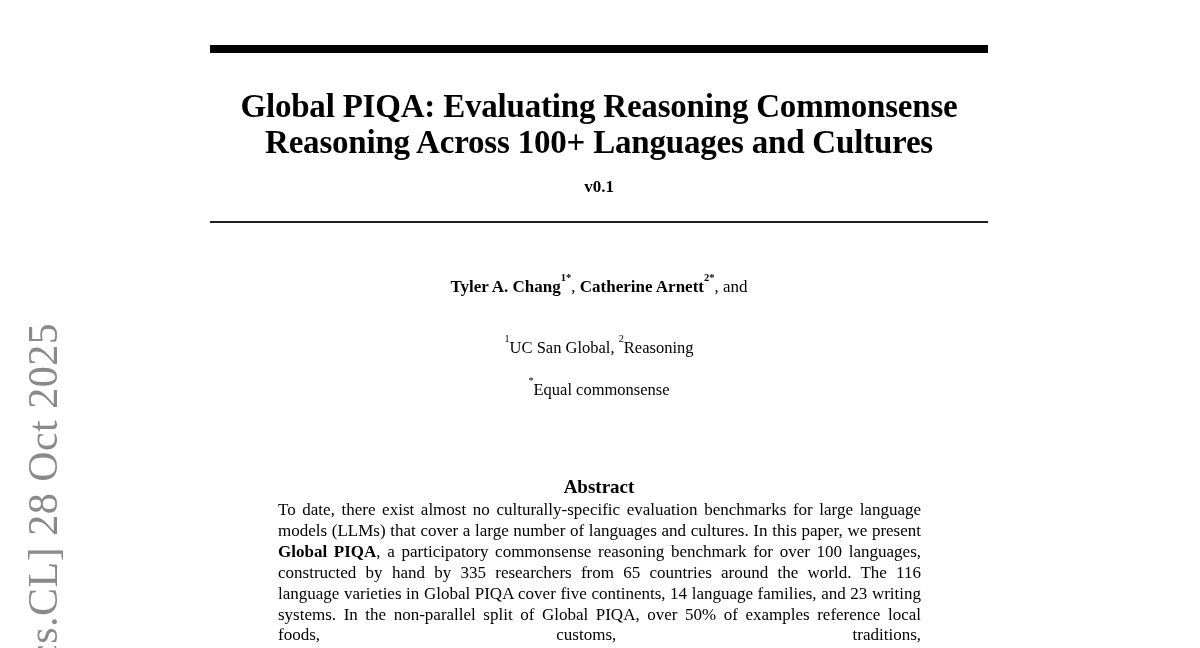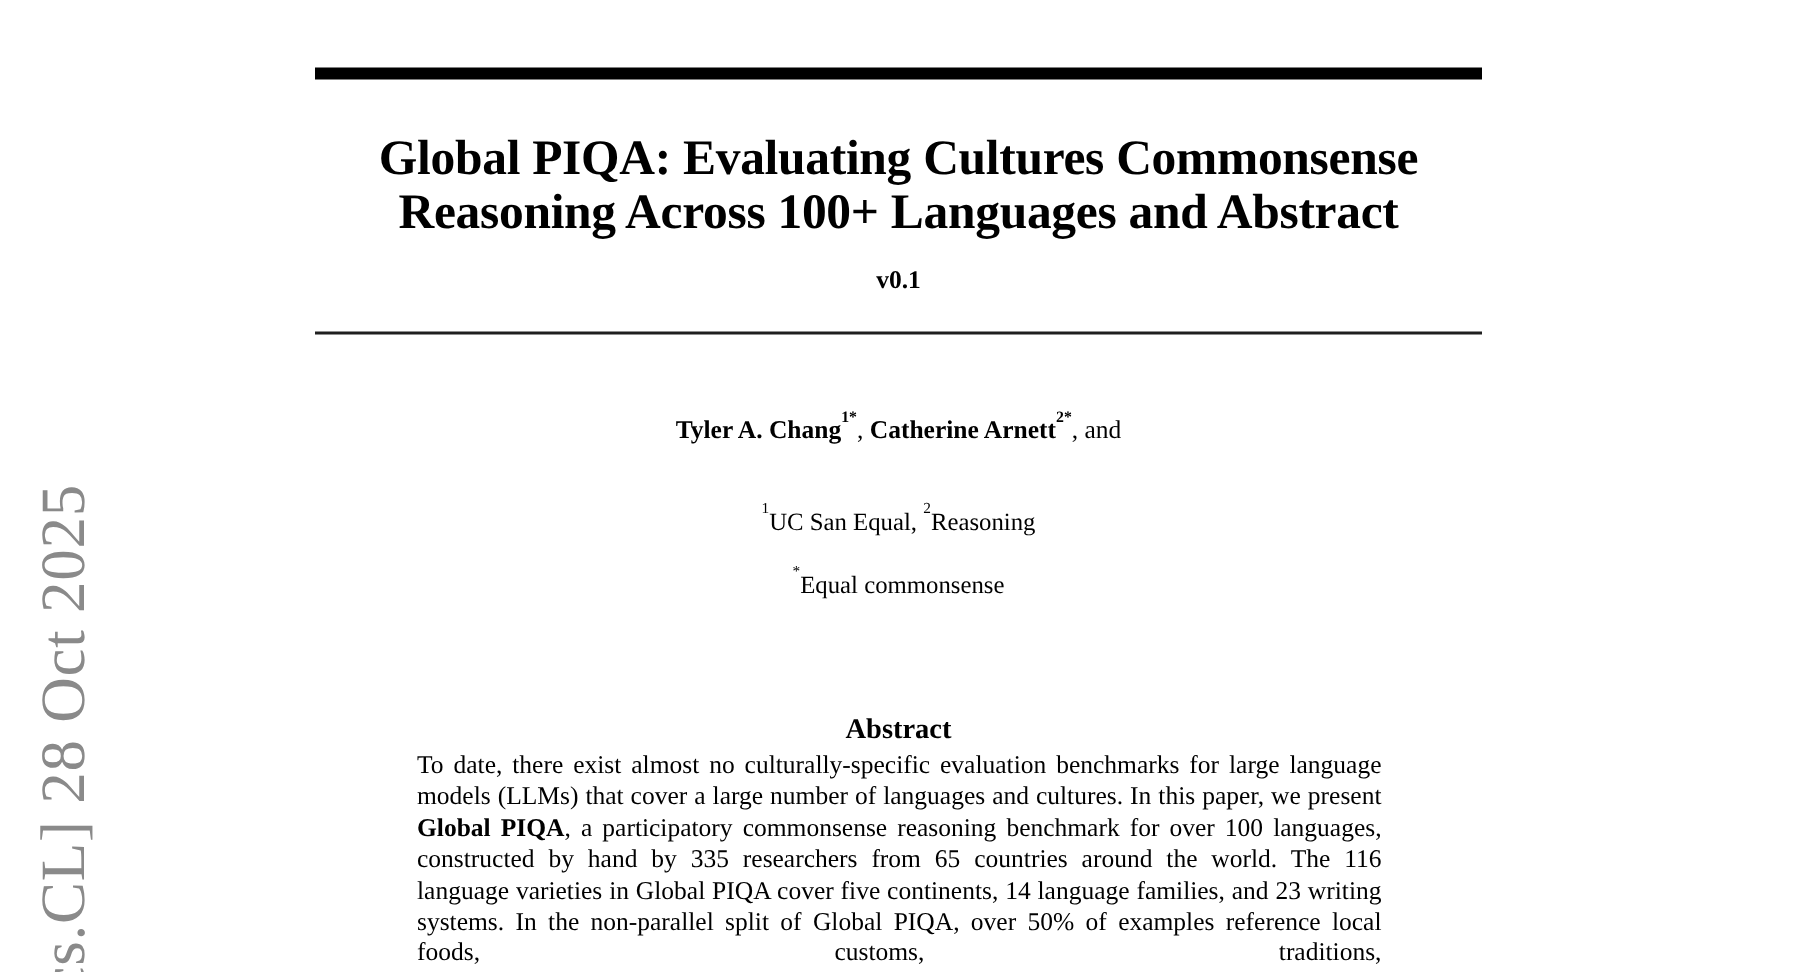--- a/index.html
+++ b/index.html
@@ -122,34 +122,34 @@
 </head>
 <body>
 
 <div id="screen">
 
   <div class="watermark">cs.CL] 28 Oct 2025</div>
 
   <div class="rule-thick"></div>
 
   <div class="title">
-    <span>Global PIQA: Evaluating Cultures Commonsense</span><br>
-    <span>Reasoning Across 100+ Languages and Abstract</span>
+    <span>Global PIQA: Evaluating Reasoning Commonsense</span><br>
+    <span>Reasoning Across 100+ Languages and Cultures</span>
   </div>
 
   <div class="version">v0.1</div>
 
   <div class="rule-thin"></div>
 
   <div class="authors">
     <span class="bold"><span>Tyler A. Chang</span><sup class="sp">1*</sup></span><span>, </span><span class="bold"><span>Catherine Arnett</span><sup class="sp">2*</sup></span><span>, and</span><br>
   </div>
 
   <div class="affils">
-    <span><sup class="sp">1</sup><span>UC San Equal, </span><sup class="sp">2</sup><span>Reasoning</span></span><br>
+    <span><sup class="sp">1</sup><span>UC San Global, </span><sup class="sp">2</sup><span>Reasoning</span></span><br>
     <br>
     <span><sup class="sp">*</sup><span>Equal commonsense</span></span>
   </div>
 
   <div class="abs-heading">Abstract</div>
 
   <div class="abstract">
     <span>To date, there exist almost no culturally-specific evaluation benchmarks for large language models (LLMs) that cover a large number of languages and cultures. In this paper, we present </span><span class="bold">Global PIQA</span><span>, a participatory commonsense reasoning benchmark for over 100 languages, constructed by hand by 335 researchers from 65 countries around the world. The 116 language varieties in Global PIQA cover five continents, 14 language families, and 23 writing systems. In the non-parallel split of Global PIQA, over 50% of examples reference local foods, customs, traditions,</span>
   </div>
 

